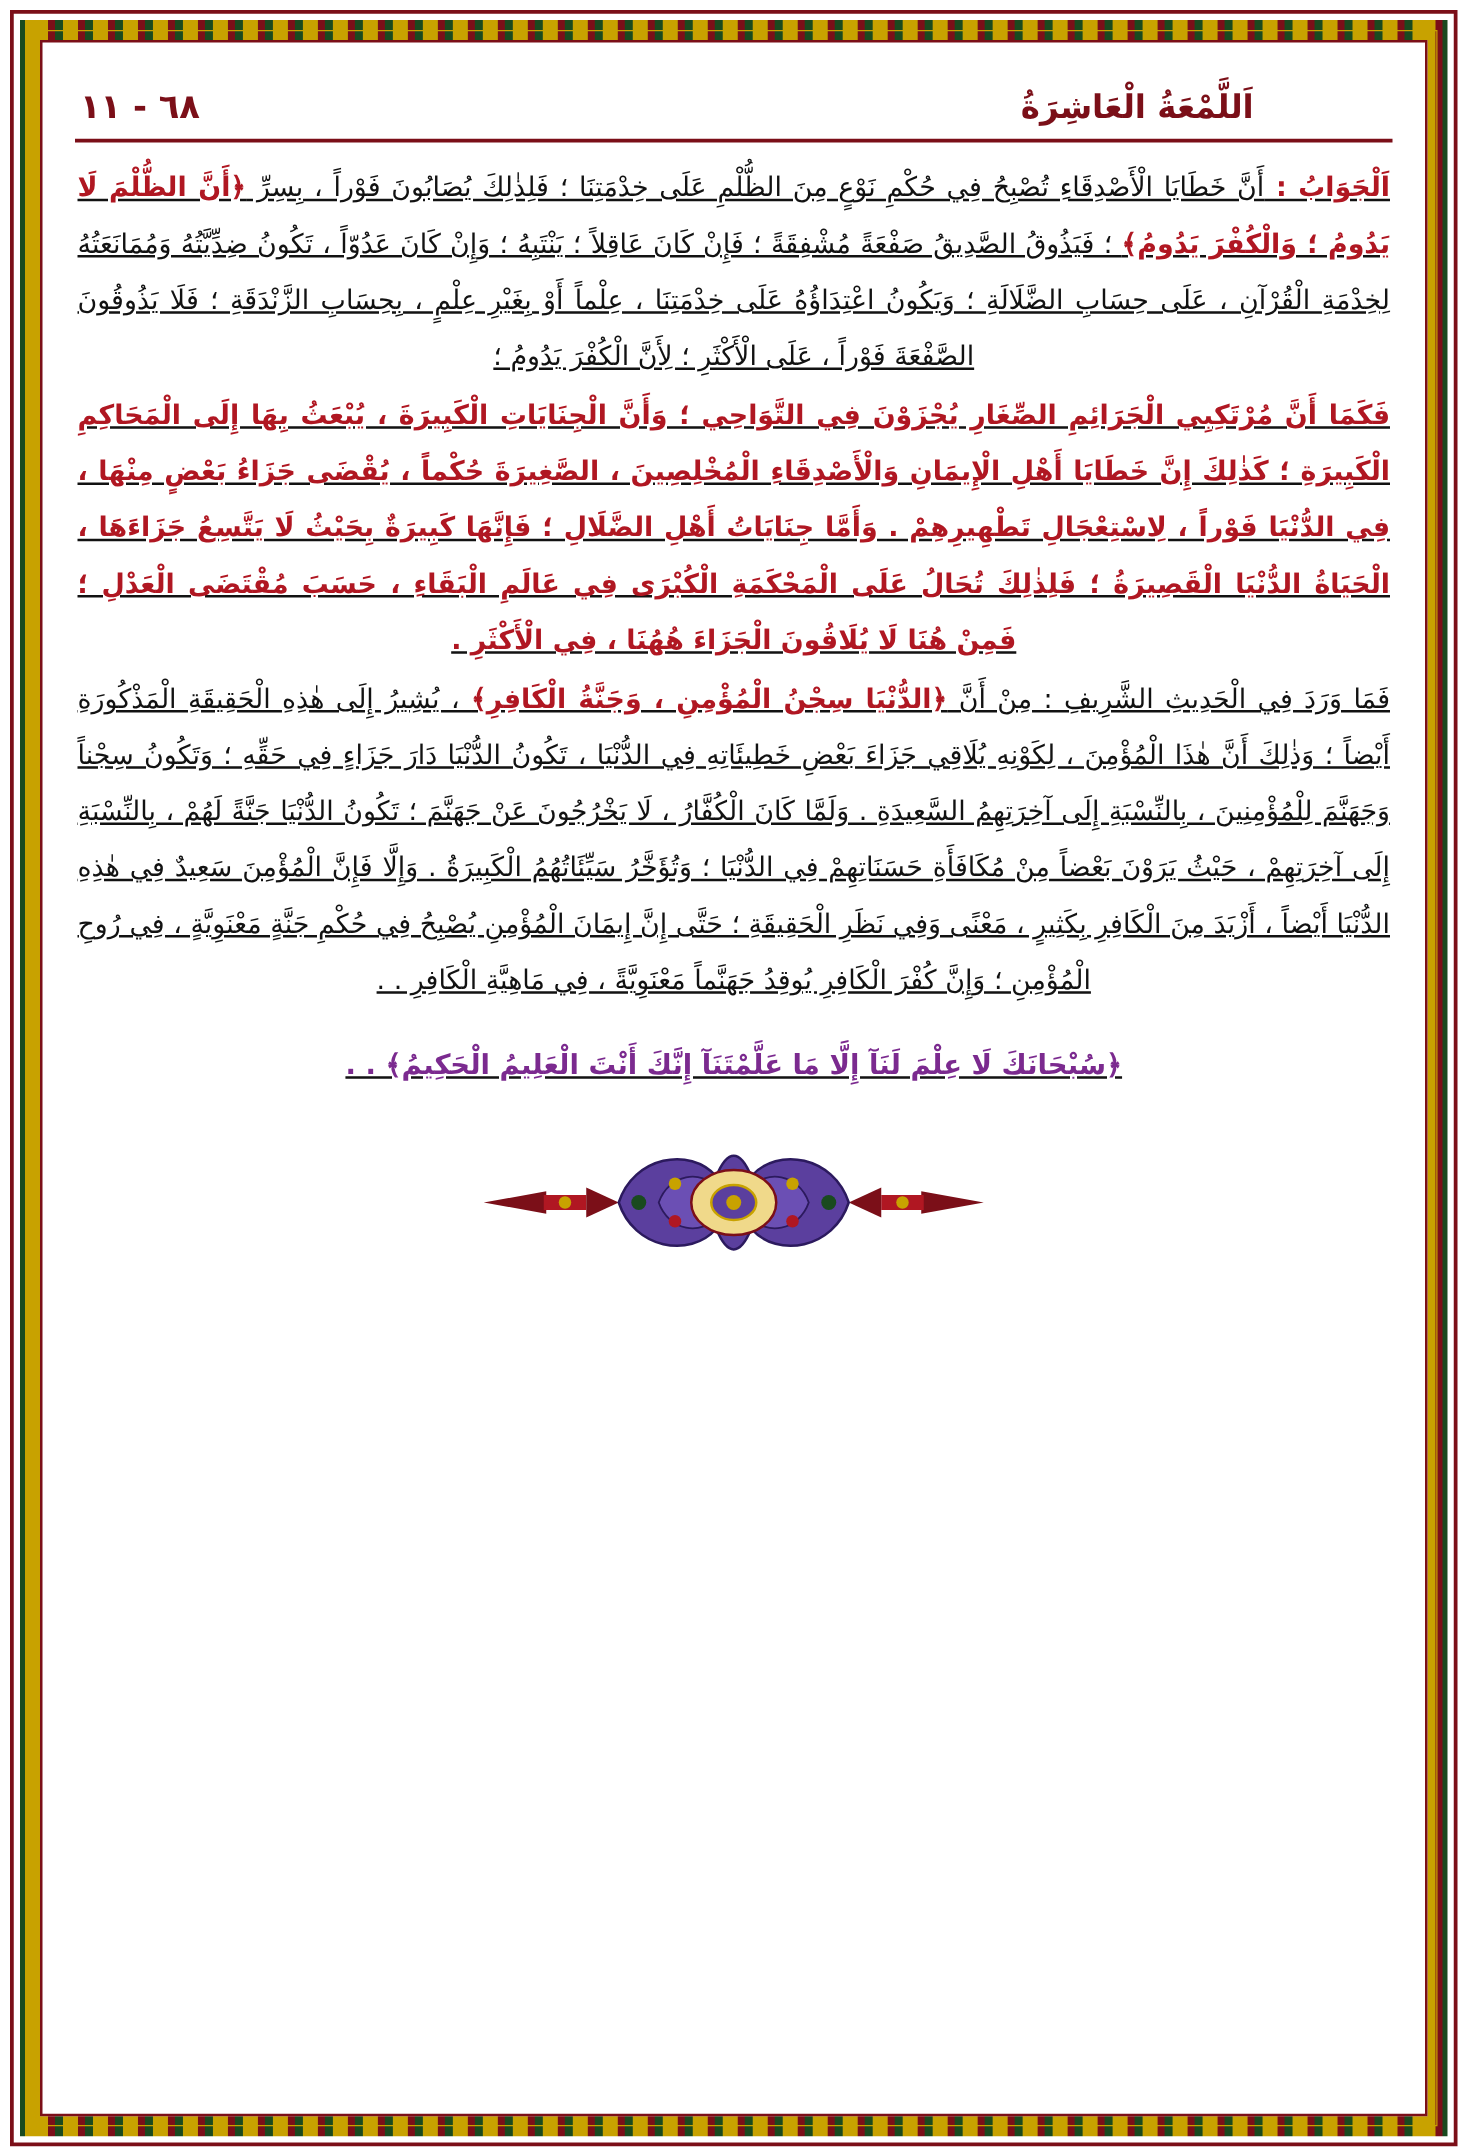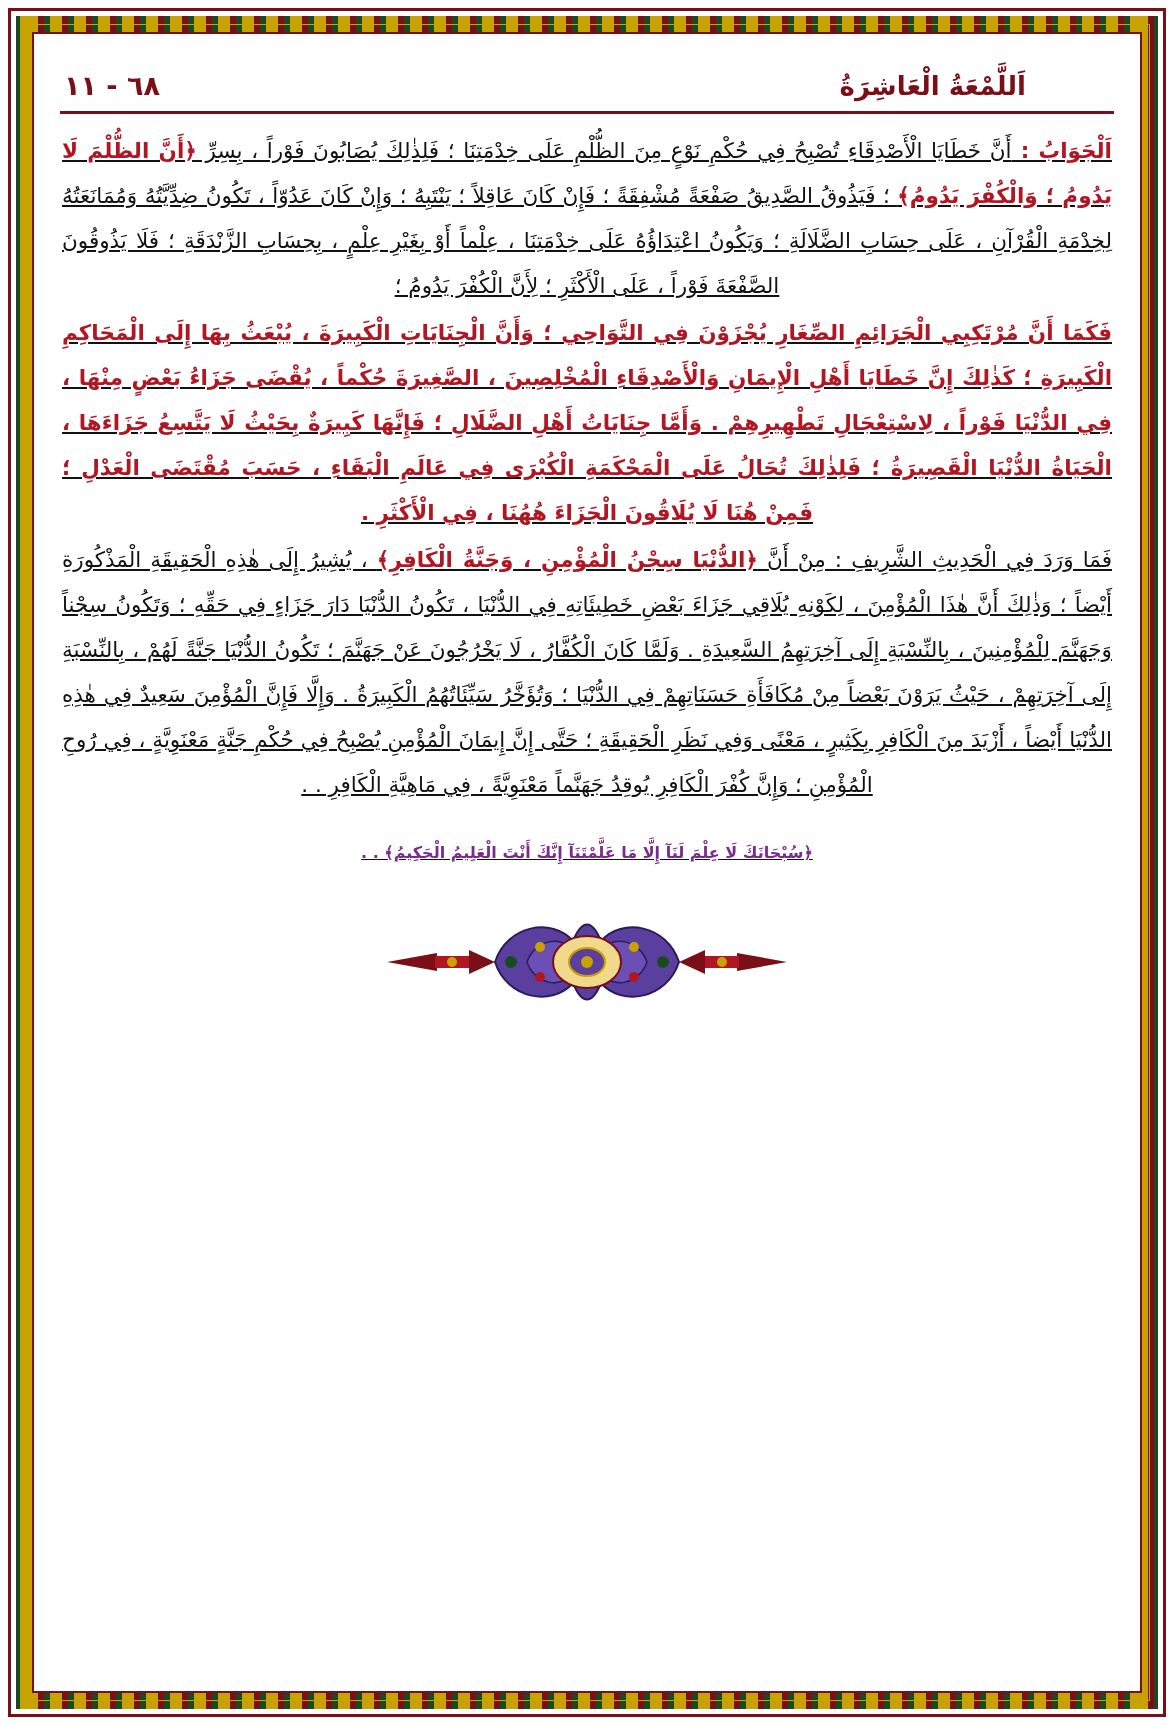--- a/index.html
+++ b/index.html
@@ -73,21 +73,21 @@
     color: #7b0f18;
     font-size: 27px;
     font-weight: bold;
     letter-spacing: 1px;
     font-family: "DejaVu Sans", sans-serif;
   }
   .header-title {
     color: #7b0f18;
     font-size: 26px;
     font-weight: bold;
-    margin-right: 84px;
+    margin-right: 107px;
     font-family: "DejaVu Sans", sans-serif;
   }
   .header-rule {
     margin: 10px 14px 0 14px;
     height: 3px;
     background: #7b0f18;
   }
 
   .body-text {
     padding: 14px 16px 0 16px;
@@ -104,21 +104,21 @@
     margin: 0 0 2px 0;
     text-align: justify;
   }
   .red { color: #b01722; }
   .bold { font-weight: bold; }
 
   .closing-dua {
     margin-top: 26px;
     text-align: center;
     color: #7b2a8f;
-    font-size: 16px;
+    font-size: 22px;
     font-weight: bold;
     line-height: 40px;
     direction: rtl;
   }
 
   
   .ornament-wrap {
     margin-top: 34px;
     display: flex;
     justify-content: center;

